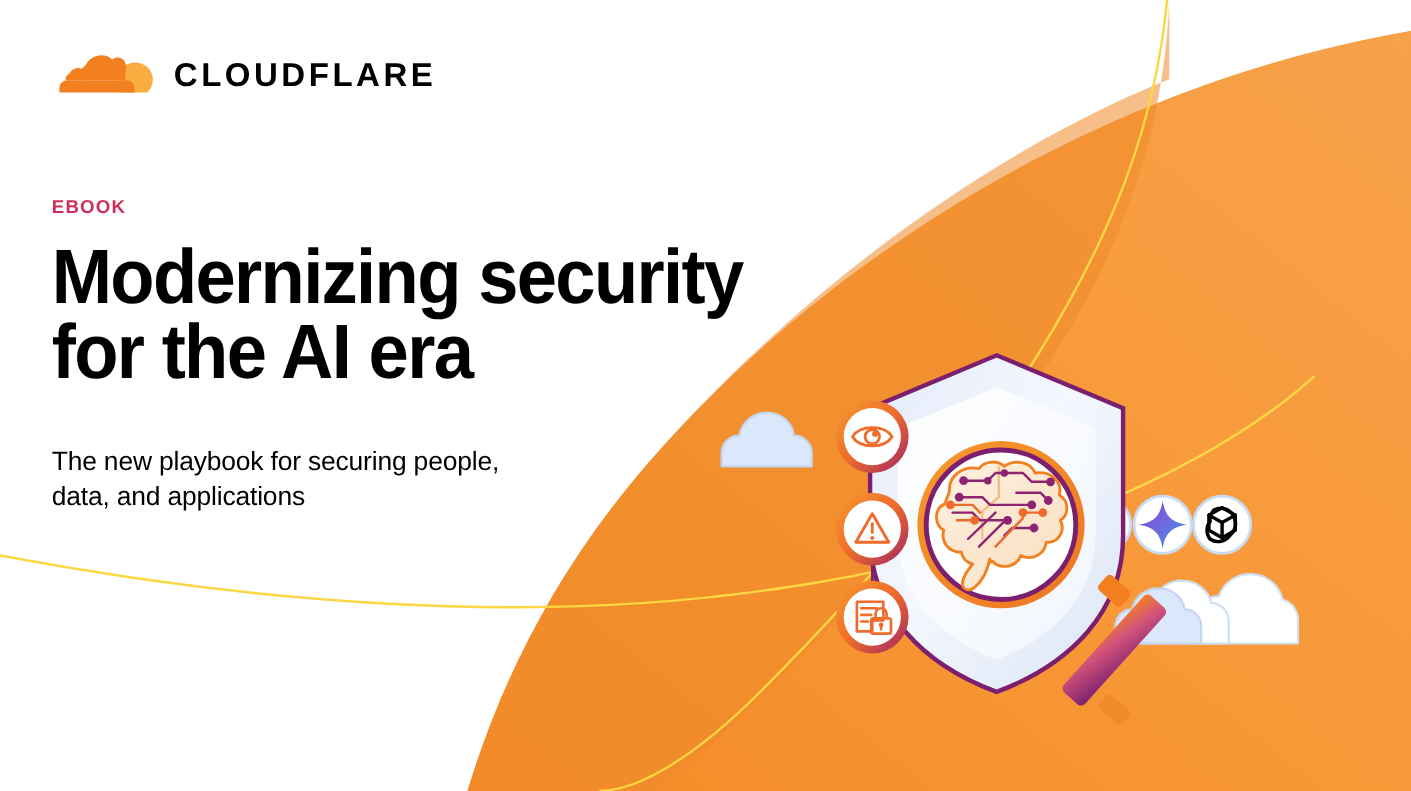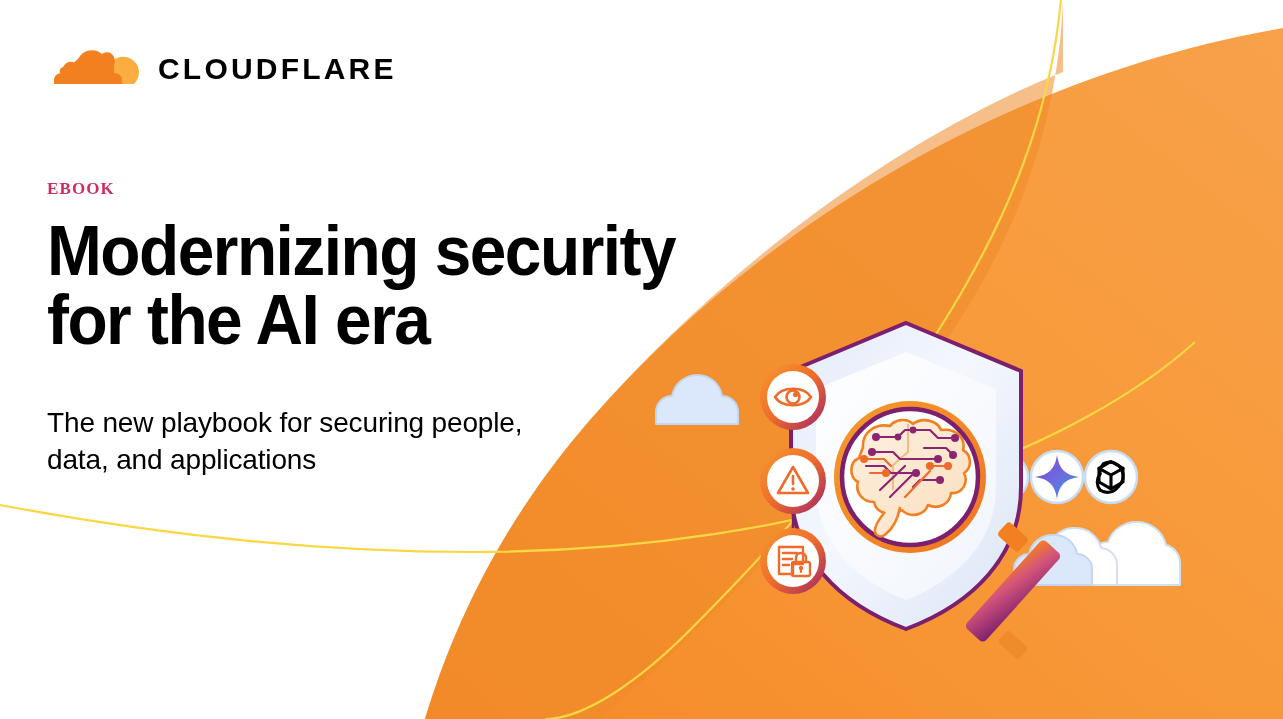--- a/index.html
+++ b/index.html
@@ -58,35 +58,34 @@
     top: 180px;
     width: 720px;
   }
   #eyebrow {
     font-size: 17px;
     font-weight: bold;
     letter-spacing: 1.1px;
     color: #cf2e5d;
     margin: 0 0 20px 0;
     line-height: 1;
-    font-family: Liberation Serif, serif;
   }
   #headline {
     font-size: 70px;
     font-weight: bold;
     color: #000000;
     line-height: 0.99;
     letter-spacing: -1.6px;
     margin: 0;
     transform: scaleX(0.94);
     transform-origin: left top;
     white-space: pre-line;
   }
   #subhead {
-    font-size: 28px;
+    font-size: 24px;
     font-weight: normal;
     color: #000000;
     line-height: 1.34;
     letter-spacing: -0.15px;
     margin: 48px 0 0 0;
     white-space: pre-line;
   }
 </style>
 </head>
 <body>

